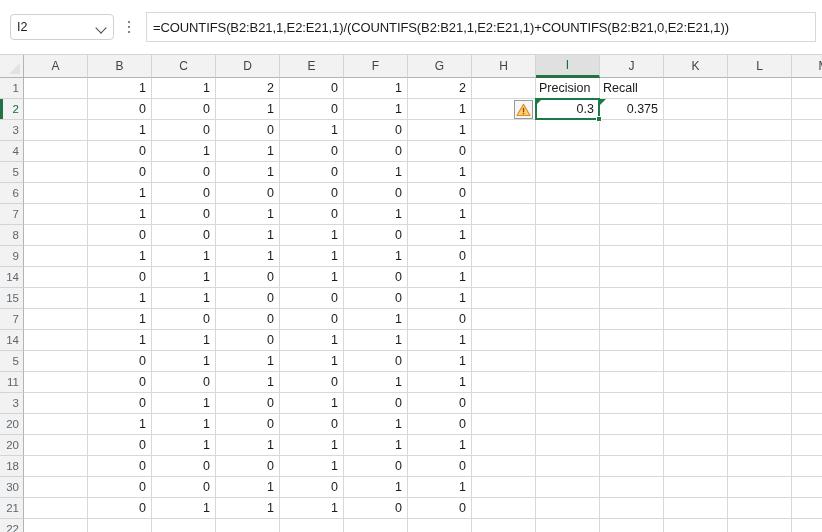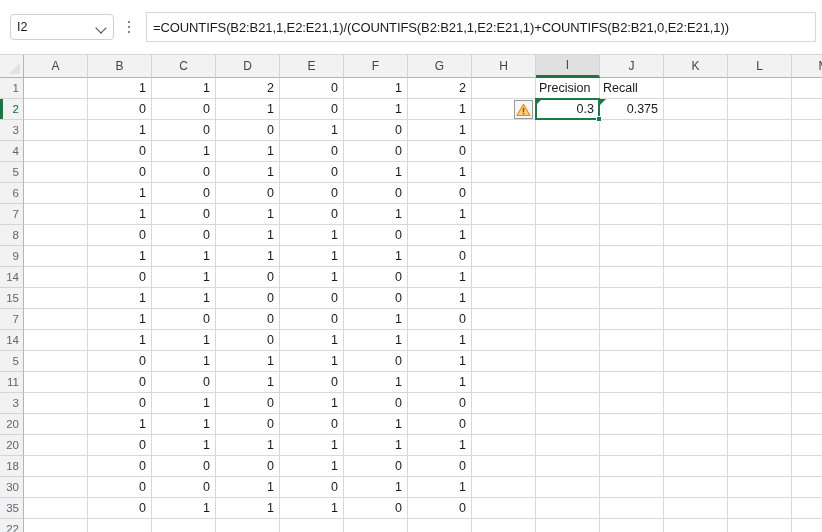--- a/index.html
+++ b/index.html
@@ -241,21 +241,21 @@
       <div class="rowh">15</div>
       <div class="rowh">7</div>
       <div class="rowh">14</div>
       <div class="rowh">5</div>
       <div class="rowh">11</div>
       <div class="rowh">3</div>
       <div class="rowh">20</div>
       <div class="rowh">20</div>
       <div class="rowh">18</div>
       <div class="rowh">30</div>
-      <div class="rowh">35</div>
+      <div class="rowh">21</div>
       <div class="rowh">22</div>
     </div>
   <div id="cells" style="width: 832px;">
       <div class="row"><div class="cell" style="width: 64px;"></div><div class="cell" style="width: 64px;">1</div><div class="cell" style="width: 64px;">1</div><div class="cell" style="width: 64px;">2</div><div class="cell" style="width: 64px;">0</div><div class="cell" style="width: 64px;">1</div><div class="cell" style="width: 64px;">2</div><div class="cell" style="width: 64px;"></div><div class="cell txt" style="width: 64px;">Precision</div><div class="cell txt" style="width: 64px;">Recall</div><div class="cell" style="width: 64px;"></div><div class="cell" style="width: 64px;"></div><div class="cell" style="width: 64px;"></div></div>
       <div class="row"><div class="cell" style="width: 64px;"></div><div class="cell" style="width: 64px;">0</div><div class="cell" style="width: 64px;">0</div><div class="cell" style="width: 64px;">1</div><div class="cell" style="width: 64px;">0</div><div class="cell" style="width: 64px;">1</div><div class="cell" style="width: 64px;">1</div><div class="cell" style="width: 64px;"></div><div class="cell errflag" style="width: 64px;">0.3</div><div class="cell errflag" style="width: 64px;">0.375</div><div class="cell" style="width: 64px;"></div><div class="cell" style="width: 64px;"></div><div class="cell" style="width: 64px;"></div></div>
       <div class="row"><div class="cell" style="width: 64px;"></div><div class="cell" style="width: 64px;">1</div><div class="cell" style="width: 64px;">0</div><div class="cell" style="width: 64px;">0</div><div class="cell" style="width: 64px;">1</div><div class="cell" style="width: 64px;">0</div><div class="cell" style="width: 64px;">1</div><div class="cell" style="width: 64px;"></div><div class="cell" style="width: 64px;"></div><div class="cell" style="width: 64px;"></div><div class="cell" style="width: 64px;"></div><div class="cell" style="width: 64px;"></div><div class="cell" style="width: 64px;"></div></div>
       <div class="row"><div class="cell" style="width: 64px;"></div><div class="cell" style="width: 64px;">0</div><div class="cell" style="width: 64px;">1</div><div class="cell" style="width: 64px;">1</div><div class="cell" style="width: 64px;">0</div><div class="cell" style="width: 64px;">0</div><div class="cell" style="width: 64px;">0</div><div class="cell" style="width: 64px;"></div><div class="cell" style="width: 64px;"></div><div class="cell" style="width: 64px;"></div><div class="cell" style="width: 64px;"></div><div class="cell" style="width: 64px;"></div><div class="cell" style="width: 64px;"></div></div>
       <div class="row"><div class="cell" style="width: 64px;"></div><div class="cell" style="width: 64px;">0</div><div class="cell" style="width: 64px;">0</div><div class="cell" style="width: 64px;">1</div><div class="cell" style="width: 64px;">0</div><div class="cell" style="width: 64px;">1</div><div class="cell" style="width: 64px;">1</div><div class="cell" style="width: 64px;"></div><div class="cell" style="width: 64px;"></div><div class="cell" style="width: 64px;"></div><div class="cell" style="width: 64px;"></div><div class="cell" style="width: 64px;"></div><div class="cell" style="width: 64px;"></div></div>
       <div class="row"><div class="cell" style="width: 64px;"></div><div class="cell" style="width: 64px;">1</div><div class="cell" style="width: 64px;">0</div><div class="cell" style="width: 64px;">0</div><div class="cell" style="width: 64px;">0</div><div class="cell" style="width: 64px;">0</div><div class="cell" style="width: 64px;">0</div><div class="cell" style="width: 64px;"></div><div class="cell" style="width: 64px;"></div><div class="cell" style="width: 64px;"></div><div class="cell" style="width: 64px;"></div><div class="cell" style="width: 64px;"></div><div class="cell" style="width: 64px;"></div></div>
       <div class="row"><div class="cell" style="width: 64px;"></div><div class="cell" style="width: 64px;">1</div><div class="cell" style="width: 64px;">0</div><div class="cell" style="width: 64px;">1</div><div class="cell" style="width: 64px;">0</div><div class="cell" style="width: 64px;">1</div><div class="cell" style="width: 64px;">1</div><div class="cell" style="width: 64px;"></div><div class="cell" style="width: 64px;"></div><div class="cell" style="width: 64px;"></div><div class="cell" style="width: 64px;"></div><div class="cell" style="width: 64px;"></div><div class="cell" style="width: 64px;"></div></div>

